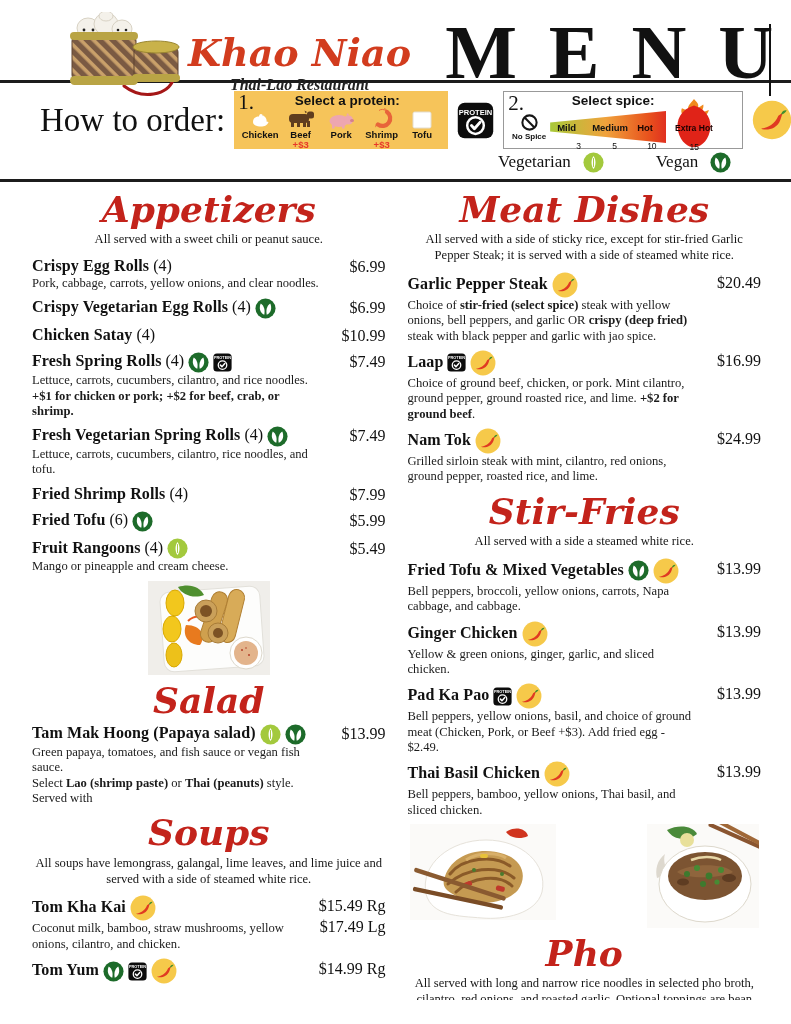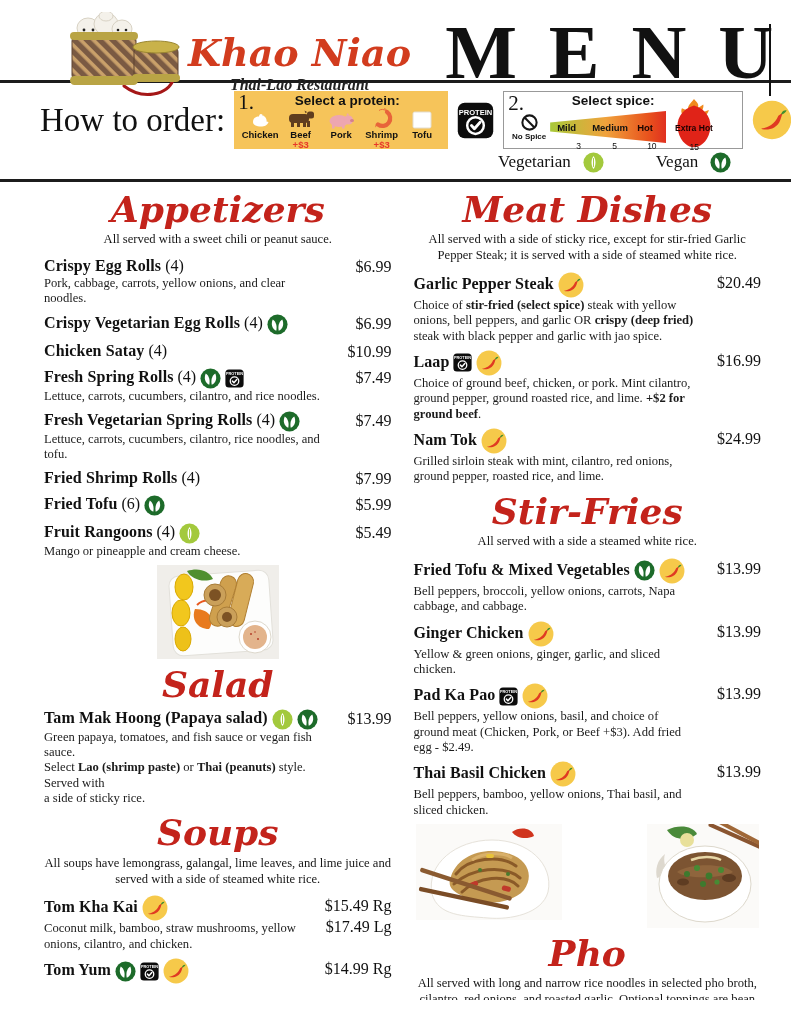--- a/index.html
+++ b/index.html
@@ -56,21 +56,21 @@
   .extrahot svg { width: 100%; height: 100%; display: block; }
   .n15 { position: absolute; left: 50%; bottom: -2px; transform: translateX(-50%); font-size: 8.5px; }
   .chili-big { width: 40px; height: 40px; flex: none; }
   .chili-big svg { width: 100%; height: 100%; display: block; }
 
   .legend { position: absolute; left: 498px; bottom: 6px; display: flex; gap: 52px; align-items: center; font-size: 17px; }
   .legend-entry { display: flex; align-items: center; }
   .legend-entry [data-icons] { margin-left: 8px; }
 
   
-  main { display: flex; gap: 22px; padding: 2px 30px 0 44px; height: 818px; overflow: hidden; }
+  main { display: flex; gap: 22px; padding: 2px 30px 0 32px; height: 818px; overflow: hidden; }
   .col { flex: 1; min-width: 0; }
   .sec { text-align: center; color: #c3231b; font-style: italic; font-weight: 600;
          font-family: "DejaVu Serif", serif; font-size: 36px; line-height: 1.15; margin: 5px 0 2px; }
   .note { text-align: center; font-size: 12.6px; line-height: 1.25; margin: 1px auto 8px; color: #161616; }
   .item { position: relative; margin-bottom: 6px; }
   .head { padding-right: 72px; font-size: 16px; line-height: 1.25; }
   .head b { font-weight: bold; letter-spacing: 0.1px; }
   .qty { font-weight: normal; }
   .mi { display: inline-block; vertical-align: middle; margin-left: 4px; }
   .mi svg { display: block; }
@@ -300,20 +300,21 @@
                 </svg></span><span class="mi mi-protein"><svg viewBox="0 0 24 24">
                   <rect x="0.5" y="0.5" width="23" height="23" rx="4.5" fill="#0c0c0c"></rect>
                   <text x="12" y="8.2" font-size="4.9" font-family="Liberation Sans, sans-serif" font-weight="bold" fill="#fff" text-anchor="middle">PROTEIN</text>
                   <circle cx="12" cy="15.3" r="5.4" fill="none" stroke="#fff" stroke-width="1.6"></circle>
                   <path d="M9.4 15.3 L11.3 17.3 L14.9 13.2" fill="none" stroke="#fff" stroke-width="1.9" stroke-linecap="round" stroke-linejoin="round"></path>
                 </svg></span></span><span class="pr">
               <div>$7.49</div>
             </span></div>
         <div class="desc">
             <div><span>Lettuce, carrots, cucumbers, cilantro, and rice noodles.</span></div>
+            <div><span class="b">+$1 for chicken or pork; +$2 for beef, crab, or shrimp.</span></div>
           </div>
       </div>
       <div class="item">
         <div class="head"><b>Fresh Vegetarian Spring Rolls</b> <span class="qty">(4)</span><span data-icons="sections.appetizers.items.4.icons"><span class="mi mi-vegan"><svg viewBox="0 0 24 24">
                   <circle cx="12" cy="12" r="11.5" fill="#1d6b2a"></circle>
                   <path d="M10.6 19 C5.4 17 4.4 11 6.6 6.2 C10.6 8.8 11.6 14 10.6 19 Z" fill="#fff"></path>
                   <path d="M13.4 19 C18.6 17 19.6 11 17.4 6.2 C13.4 8.8 12.4 14 13.4 19 Z" fill="#fff"></path>
                 </svg></span></span><span class="pr">
               <div>$7.49</div>
             </span></div>
@@ -383,21 +384,20 @@
                 </svg></span><span class="mi mi-vegan"><svg viewBox="0 0 24 24">
                   <circle cx="12" cy="12" r="11.5" fill="#1d6b2a"></circle>
                   <path d="M10.6 19 C5.4 17 4.4 11 6.6 6.2 C10.6 8.8 11.6 14 10.6 19 Z" fill="#fff"></path>
                   <path d="M13.4 19 C18.6 17 19.6 11 17.4 6.2 C13.4 8.8 12.4 14 13.4 19 Z" fill="#fff"></path>
                 </svg></span></span><span class="pr">
               <div>$13.99</div>
             </span></div>
         <div class="desc">
             <div><span>Green papaya, tomatoes, and fish sauce or vegan fish sauce.</span></div>
             <div><span>Select </span><span class="b">Lao (shrimp paste)</span><span> or </span><span class="b">Thai (peanuts)</span><span> style. Served with</span></div>
-            <div><span>a side of sticky rice.</span></div>
           </div>
       </div>
     </section>
 
     <section>
       <h2 class="sec">Soups</h2>
       <p class="note">All soups have lemongrass, galangal, lime leaves, and lime juice and served with a side of steamed white rice.</p>
       <div class="item">
         <div class="head"><b>Tom Kha Kai</b><span data-icons="sections.soups.items.0.icons"><span class="mi mi-chili"><svg viewBox="0 0 24 24">
                   <circle cx="12" cy="12" r="11.5" fill="#f6c94a"></circle>

